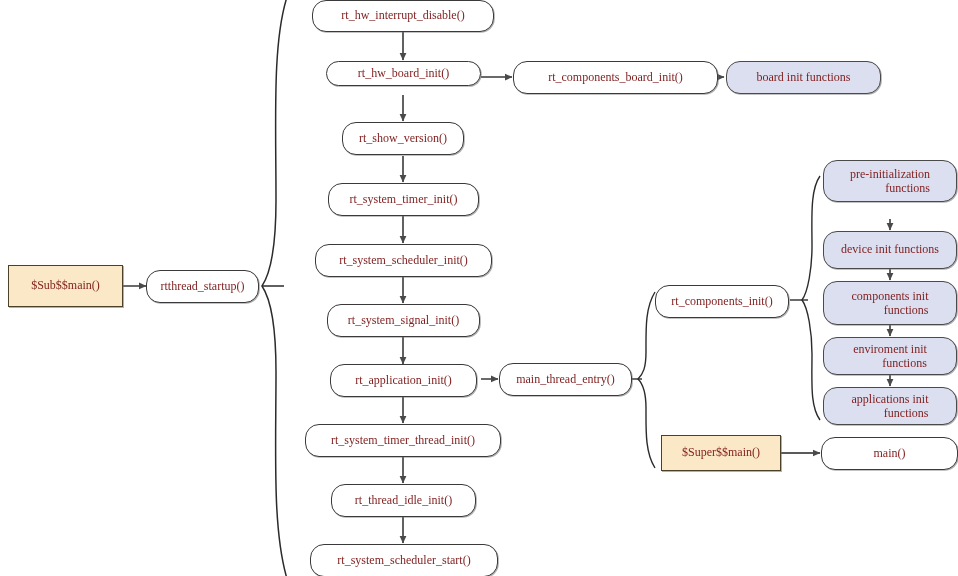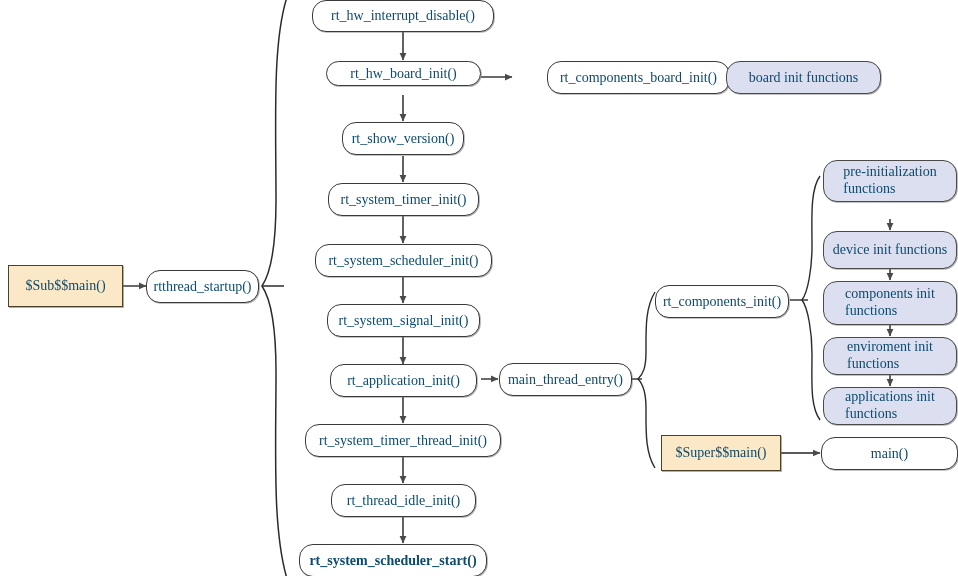--- a/index.html
+++ b/index.html
@@ -8,23 +8,23 @@
     font-family:"Liberation Serif","DejaVu Serif",serif;
     background:#ffffff;
   }
   #canvas{position:absolute;left:0;top:0;width:958px;height:576px;}
   svg.layer{position:absolute;left:0;top:0;width:958px;height:576px;pointer-events:none;}
 
   .node{
     position:absolute;
     box-sizing:border-box;
     display:flex;align-items:center;justify-content:center;
-    text-align:left;
-    color:#0c4a6e;
-    font-size:14px;
+    text-align:right;
+    color:#7f1d1d;
+    font-size:12px;
     line-height:1.12;
     white-space:pre-line;
     background:#ffffff;
     border:1px solid #3a3a3a;
     border-radius:14px;
     box-shadow:0.8px 0.8px 0 rgba(110,110,110,0.55);
   }
   .node.blue{
     background:#dbdff0;
     border:1px solid #4a4a4a;
@@ -111,23 +111,23 @@
   <div class="node" style="left:315px;top:244px;width:177px;height:33px;">rt_system_scheduler_init()</div>
 
   <div class="node" style="left:330px;top:364px;width:147px;height:33px;">rt_application_init()</div>
 
   <div class="node" style="left:327px;top:304px;width:153px;height:33px;">rt_system_signal_init()</div>
 
   <div class="node" style="left:305px;top:424px;width:196px;height:33px;">rt_system_timer_thread_init()</div>
 
   <div class="node" style="left:331px;top:484px;width:145px;height:33px;">rt_thread_idle_init()</div>
 
-  <div class="node" style="left:299px;top:544px;width:188px;height:33px;font-weight:bold;">rt_system_scheduler_start()</div>
+  <div class="node" style="left:310px;top:544px;width:188px;height:33px;">rt_system_scheduler_start()</div>
 
-  <div class="node" style="left:513px;top:61px;width:183px;height:33px;margin-left:34px;">rt_components_board_init()</div>
+  <div class="node" style="left:513px;top:61px;width:205px;height:33px;">rt_components_board_init()</div>
 
   <div class="node blue" style="left:726px;top:61px;width:155px;height:33px;">board init functions</div>
 
   <div class="node" style="left:499px;top:363px;width:133px;height:33px;">main_thread_entry()</div>
 
   <div class="node" style="left:655px;top:285px;width:134px;height:33px;">rt_components_init()</div>
 
   <div class="node rect" style="left:661px;top:435px;width:120px;height:36px;">$Super$$main()</div>
 
   <div class="node" style="left:821px;top:437px;width:137px;height:33px;">main()</div>

